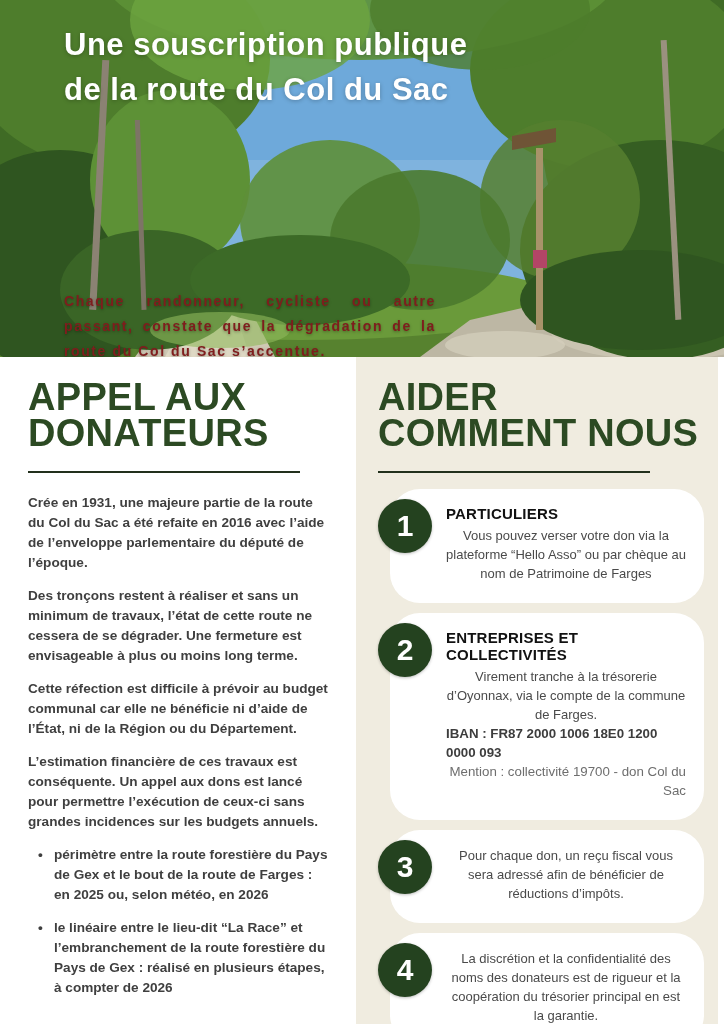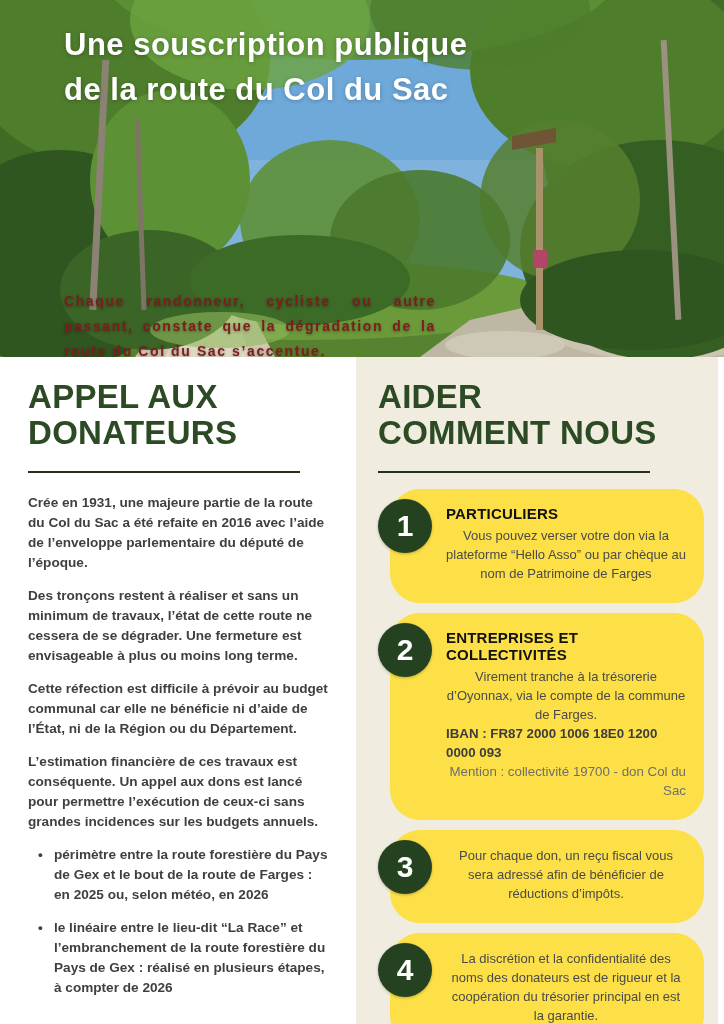--- a/index.html
+++ b/index.html
@@ -30,36 +30,36 @@
     text-shadow: 0 1px 3px rgba(0,0,0,0.35);
     margin-top: 29px;
   }
 
   
   .main { flex: 1; display: flex; background: #ffffff; }
   .col-left { width: 356px; flex: none; padding: 22px 26px 0 28px; background: #ffffff; }
   .col-right { width: 362px; flex: none; margin-right: 6px; background: #f0ece0; padding: 22px 14px 0 22px; }
 
   .section-heading {
-    color: #2c4a23; font-weight: 800; font-size: 33px; line-height: 36px;
+    color: #2c4a23; font-weight: 800; font-size: 38px; line-height: 36px;
     letter-spacing: 0.3px;
   }
   .divider { width: 272px; border-top: 2px solid #22301c; margin-top: 20px; }
 
   .body-copy { margin-top: 20px; color: #3f3f3f; font-size: 13.6px; line-height: 20px; font-weight: 700; }
   .body-copy p { margin-bottom: 13px; }
   .bullets { list-style: none; margin: 0 0 13px 10px; }
   .bullets li { position: relative; padding-left: 16px; margin-bottom: 13px; }
   .bullets li::before { content: "•"; position: absolute; left: 0; top: 0; color: #3f3f3f; }
 
   
   .steps { margin-top: 16px; }
   .step { position: relative; margin-left: 12px; margin-bottom: 10px; }
   .step-card {
-    background: #fde047; border-radius: 30px;
+    background: #ffffff; border-radius: 30px;
     padding: 16px 18px 20px 56px; min-height: 92px;
   }
   .step-num {
     position: absolute; left: -12px; top: 10px;
     width: 54px; height: 54px; border-radius: 50%;
     background: #24421f; color: #ffffff;
     display: flex; align-items: center; justify-content: center;
     font-size: 30px; font-weight: 700;
     box-shadow: 0 1px 3px rgba(0,0,0,0.25);
   }

